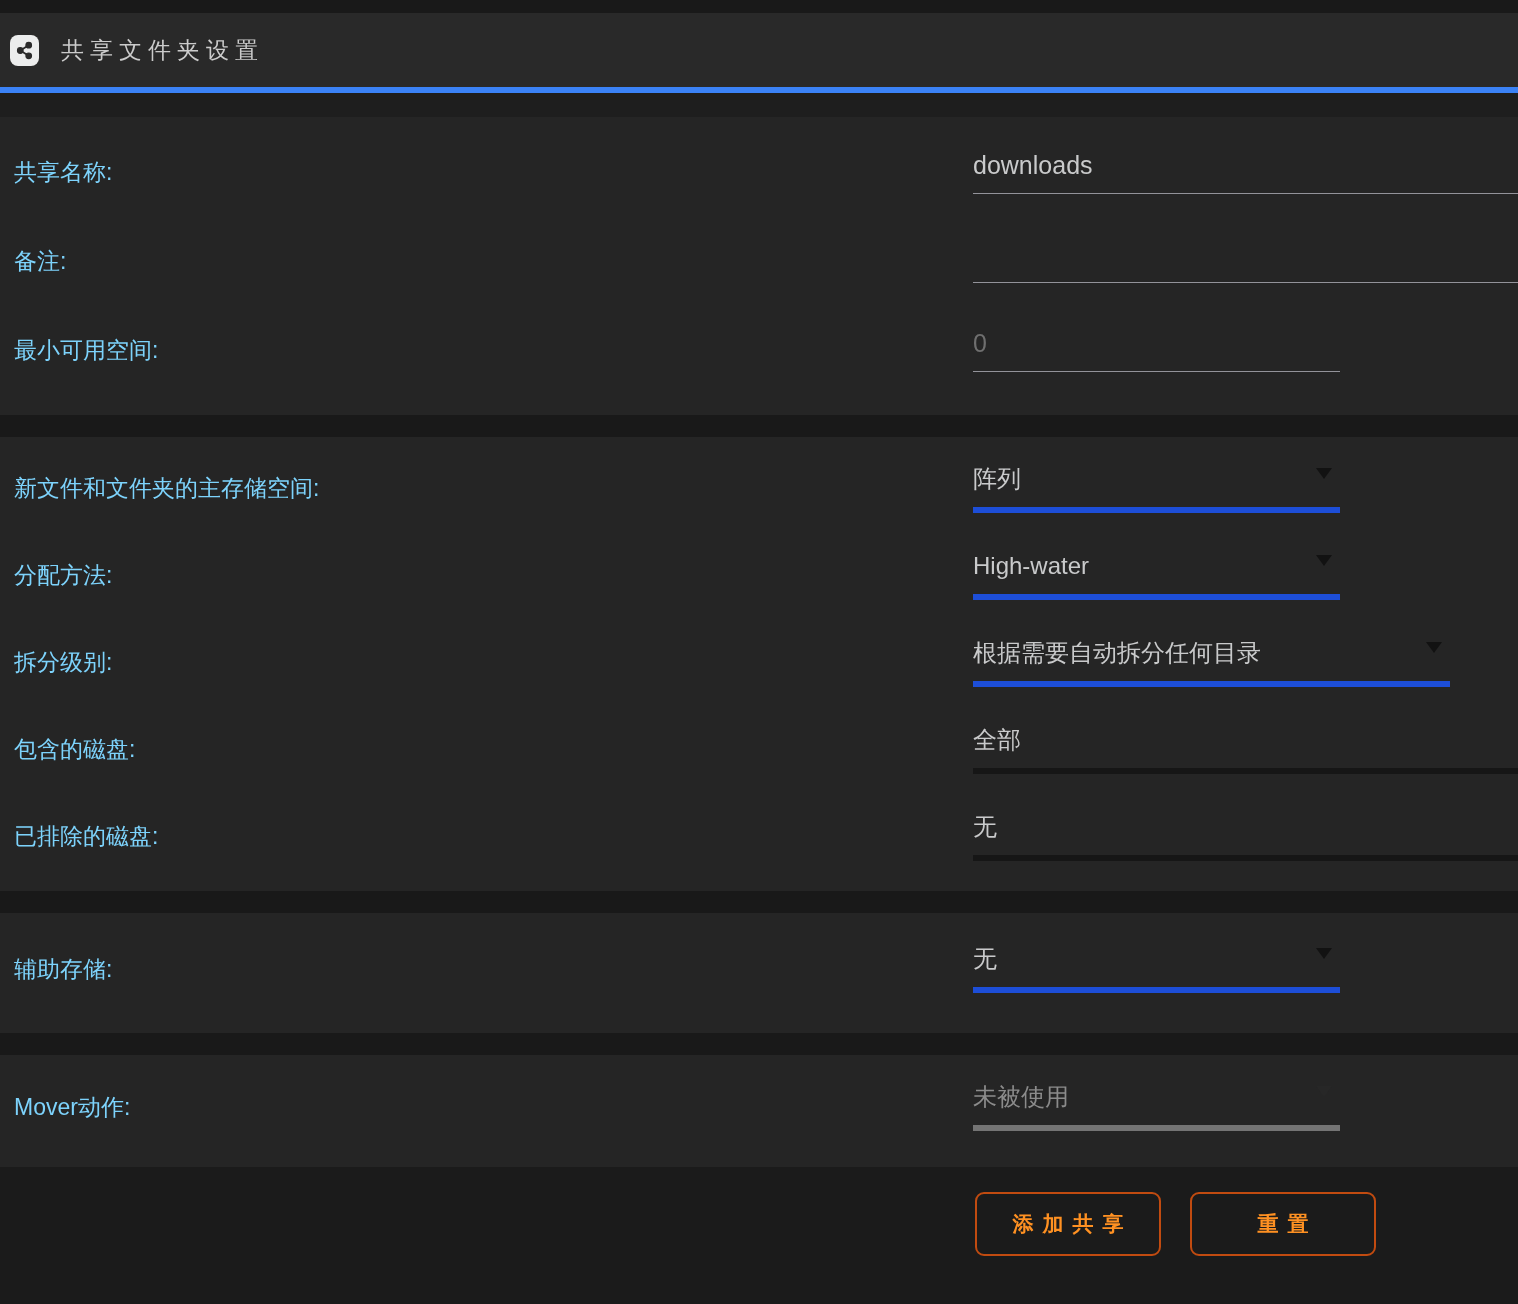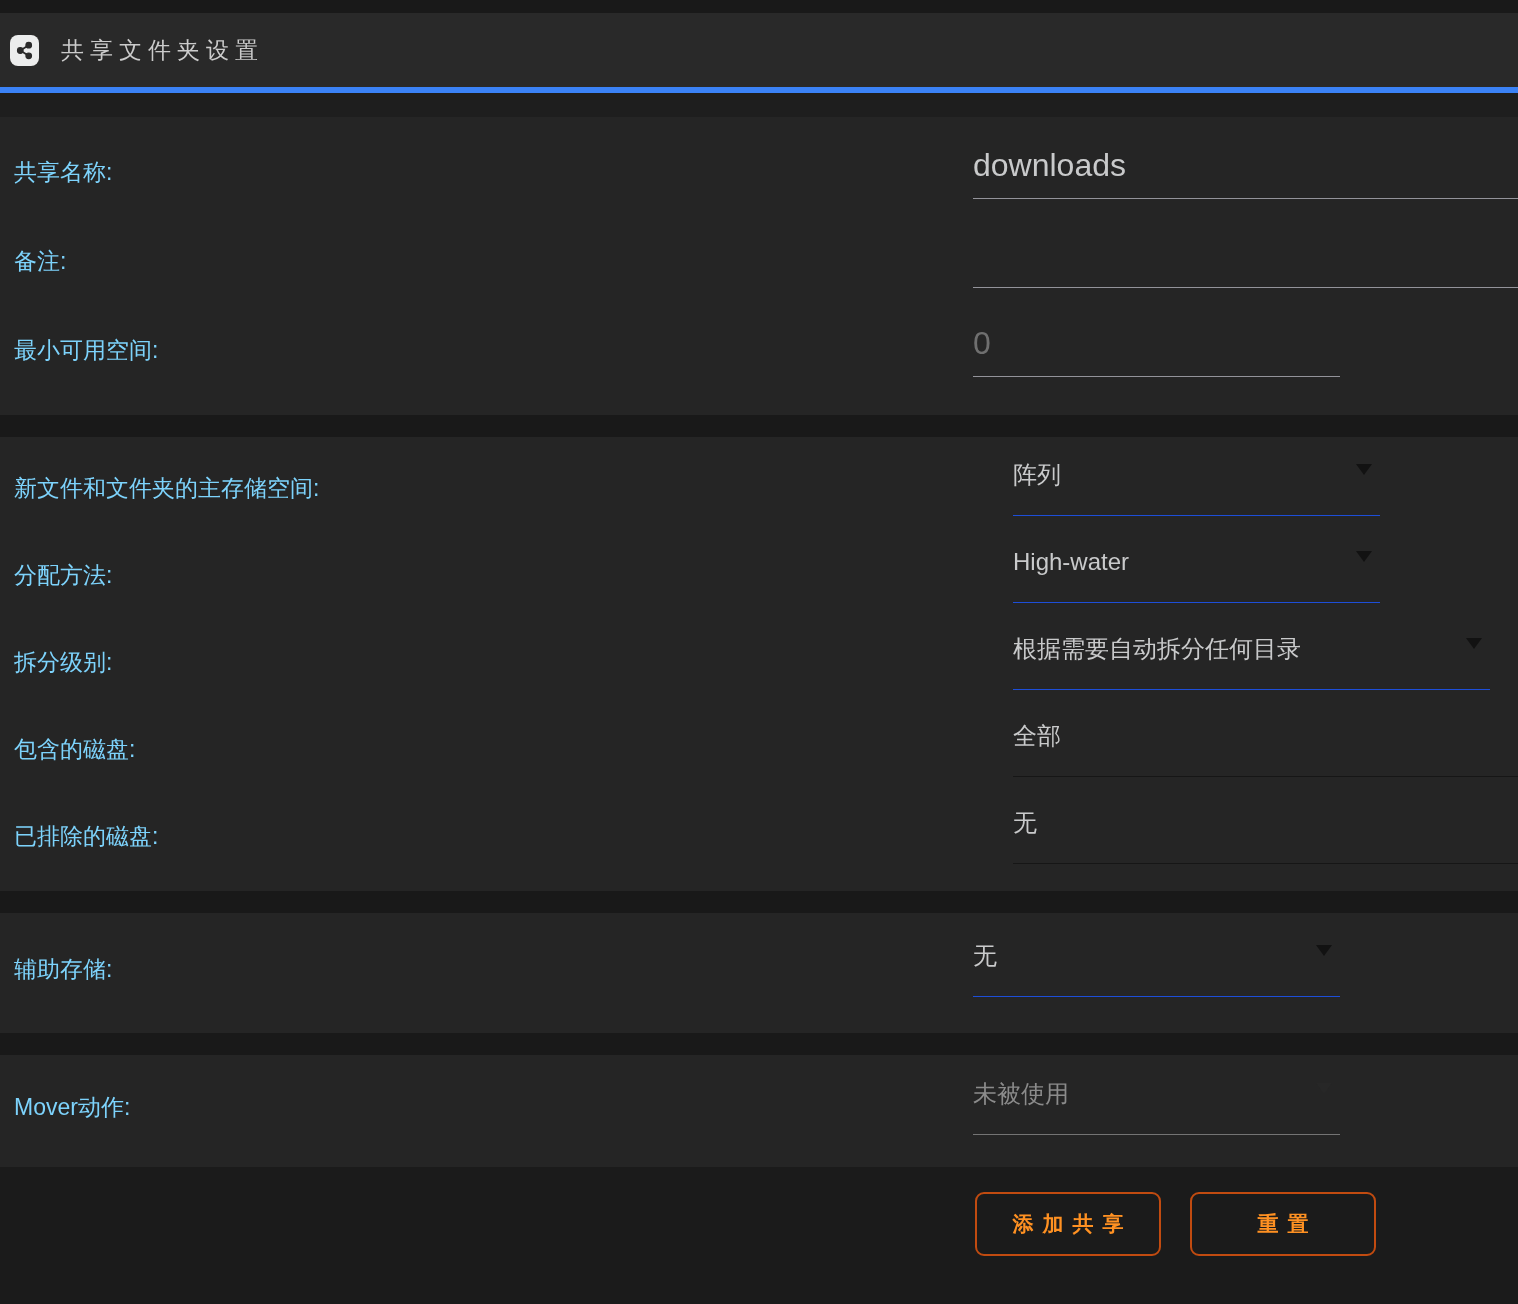--- a/index.html
+++ b/index.html
@@ -27,44 +27,44 @@
   .gap { height: 24px; background: #1e1e1e; }
   .section { background: #252525; overflow: hidden; }
   .s1 { height: 298px; padding-top: 11px; }
   .s2 { height: 454px; padding-top: 8px; }
   .s3 { height: 120px; padding-top: 12px; }
   .s4 { height: 112px; padding-top: 8px; }
   .sep { height: 22px; background: #191919; }
 
   .row { display: flex; align-items: center; }
   .s1 .row { height: 89px; }
-  .s2 .row { height: 87px; gap: 40px; }
+  .s2 .row { height: 87px; }
   .s3 .row, .s4 .row { height: 88px; }
 
   .row-label {
     flex: none; width: 973px; padding-left: 14px;
     font-size: 23px; color: #7dd3fc;
   }
   .control { flex: 1; min-width: 0; }
 
   .w-full  { width: 100%; }
   .w-short { width: 367px; }
   .w-split { width: 477px; }
 
   input.text-field {
     display: block; background: transparent; border: none; outline: none;
     border-bottom: 1px solid #93939a;
-    color: #c9cacb; font-size: 32px; line-height: 28px;
+    color: #c9cacb; font-size: 25px; line-height: 28px;
     padding: 0 0 14px 0; font-family: inherit;
   }
   input.text-field::placeholder { color: #6f6f6f; opacity: 1; }
 
   .select {
-    position: relative; border-bottom: 1px solid #1d4ed8;
-    padding: 0 0 26px 0; cursor: pointer;
+    position: relative; border-bottom: 6px solid #1d4ed8;
+    padding: 0 0 14px 0; cursor: pointer;
   }
   .select .value { font-size: 24px; color: #c9cacb; line-height: 28px; white-space: nowrap; }
   .caret {
     position: absolute; right: 8px; top: 3px; width: 0; height: 0;
     border-left: 8px solid transparent; border-right: 8px solid transparent;
     border-top: 11px solid #121212;
   }
   .select.dark { border-bottom-color: #161616; }
   .select.disabled { border-bottom-color: #747474; cursor: default; }
   .select.disabled .value { color: #8b8b8b; }

